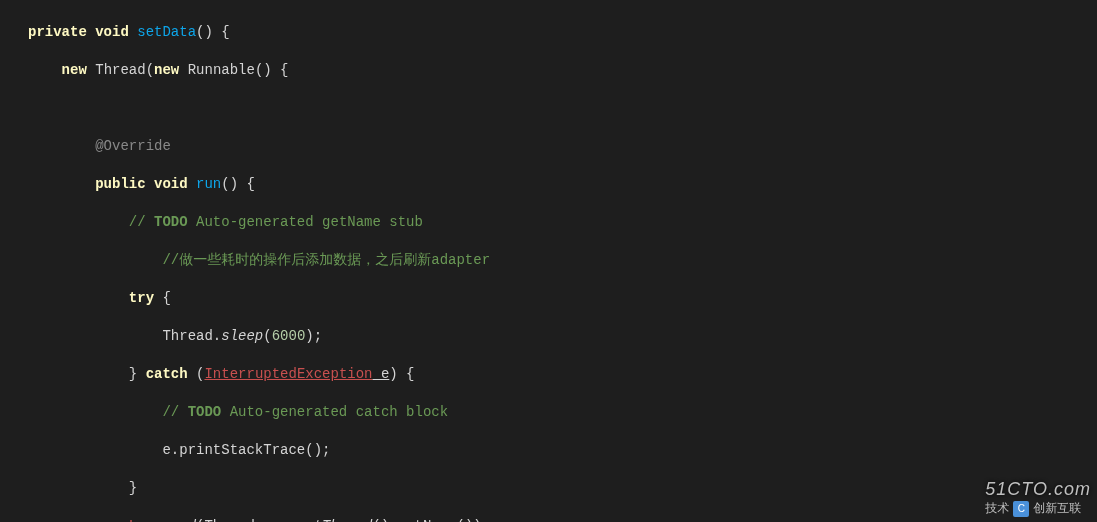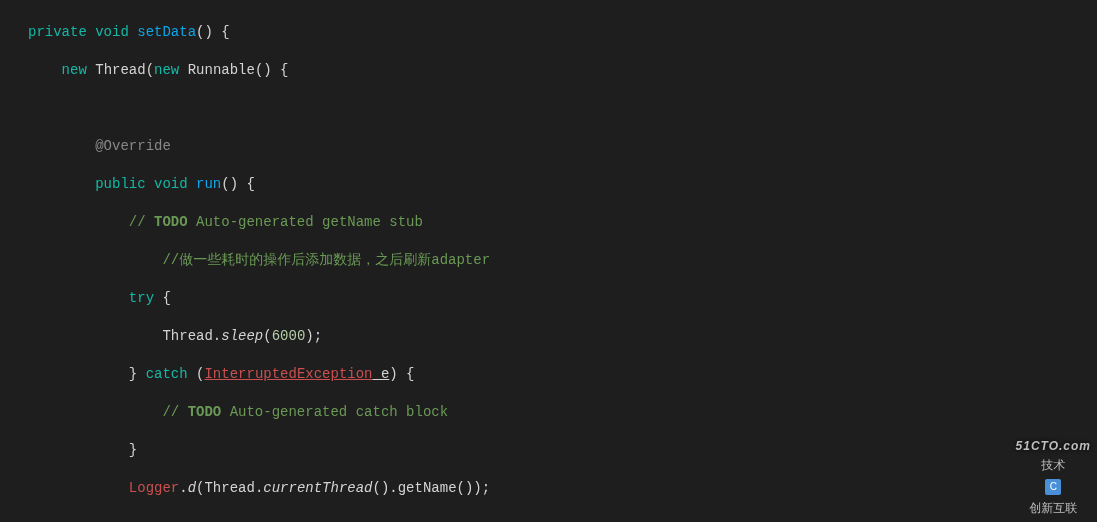--- a/index.html
+++ b/index.html
@@ -16,50 +16,49 @@
       position: relative;
       width: 1097px;
       height: 522px;
       overflow: hidden;
     }
     .code-container {
       padding: 4px 0 4px 28px;
       white-space: pre;
     }
     .ln { display: block; }
-    .kw { color: #14b8a6; font-weight: normal; }
+    .kw { color: #fef9c3; font-weight: bold; }
     .method { color: #0ea5e9; }
     .cls { color: #c8504f; }
     .comment { color: #6a9955; }
     .num { color: #b5cea8; }
     .italic { font-style: italic; }
     .underline { text-decoration: underline; text-align: center; }
     .ann { color: #888; }
     .watermark {
       position: absolute;
       right: 6px;
       bottom: 4px;
       text-align: left;
       font-family: Arial, sans-serif;
       color: #bfbfbf;
     }
     .wm-top {
-      font-size: 12px;
-      font-weight: bold;
+      font-size: 18px;
+      font-weight: normal;
       letter-spacing: 1px;
       text-shadow: 0 0 4px #000;
       font-style: italic;
       text-align: right;
     }
     .wm-bottom {
       font-size: 12px;
       display: flex;
       align-items: center;
       gap: 4px;
-      flex-direction: column;
     }
     .wm-logo {
       display: inline-block;
       width: 16px;
       height: 16px;
       background: #4a90d9;
       border-radius: 2px;
       font-size: 10px;
       text-align: center;
       line-height: 16px;
@@ -74,20 +73,21 @@
 <span class="ln">    <span class="kw">new</span> <span>Thread</span><span>(</span><span class="kw">new</span> <span>Runnable</span><span>() {</span></span>
 <span class="ln"> </span>
 <span class="ln">        <span class="ann">@Override</span></span>
 <span class="ln">        <span class="kw">public</span> <span class="kw">void</span> <span class="method">run</span><span>() {</span></span>
 <span class="ln">            <span class="comment"><span>// </span><span style="color:#6a9955;font-weight:bold">TODO</span><span> Auto-generated getName stub</span></span></span>
 <span class="ln">                <span class="comment">//做一些耗时的操作后添加数据，之后刷新adapter</span></span>
 <span class="ln">            <span class="kw">try</span><span> {</span></span>
 <span class="ln">                <span>Thread</span><span>.</span><span class="italic">sleep</span><span>(</span><span class="num">6000</span><span>);</span></span>
 <span class="ln">            <span>}</span> <span class="kw">catch</span><span> (</span><span class="cls underline">InterruptedException</span><span class="underline"> e</span><span>) {</span></span>
 <span class="ln">                <span class="comment"><span>// </span><span style="font-weight:bold">TODO</span><span> Auto-generated catch block</span></span></span>
+<span class="ln">                <span>e.printStackTrace();</span></span>
 <span class="ln">            <span>}</span></span>
 <span class="ln">            <span class="cls">Logger</span><span>.</span><span class="italic">d</span><span>(</span><span>Thread</span><span>.</span><span class="italic">currentThread</span><span>().getName());</span></span>
 
 
 
 
 
 
 
 

